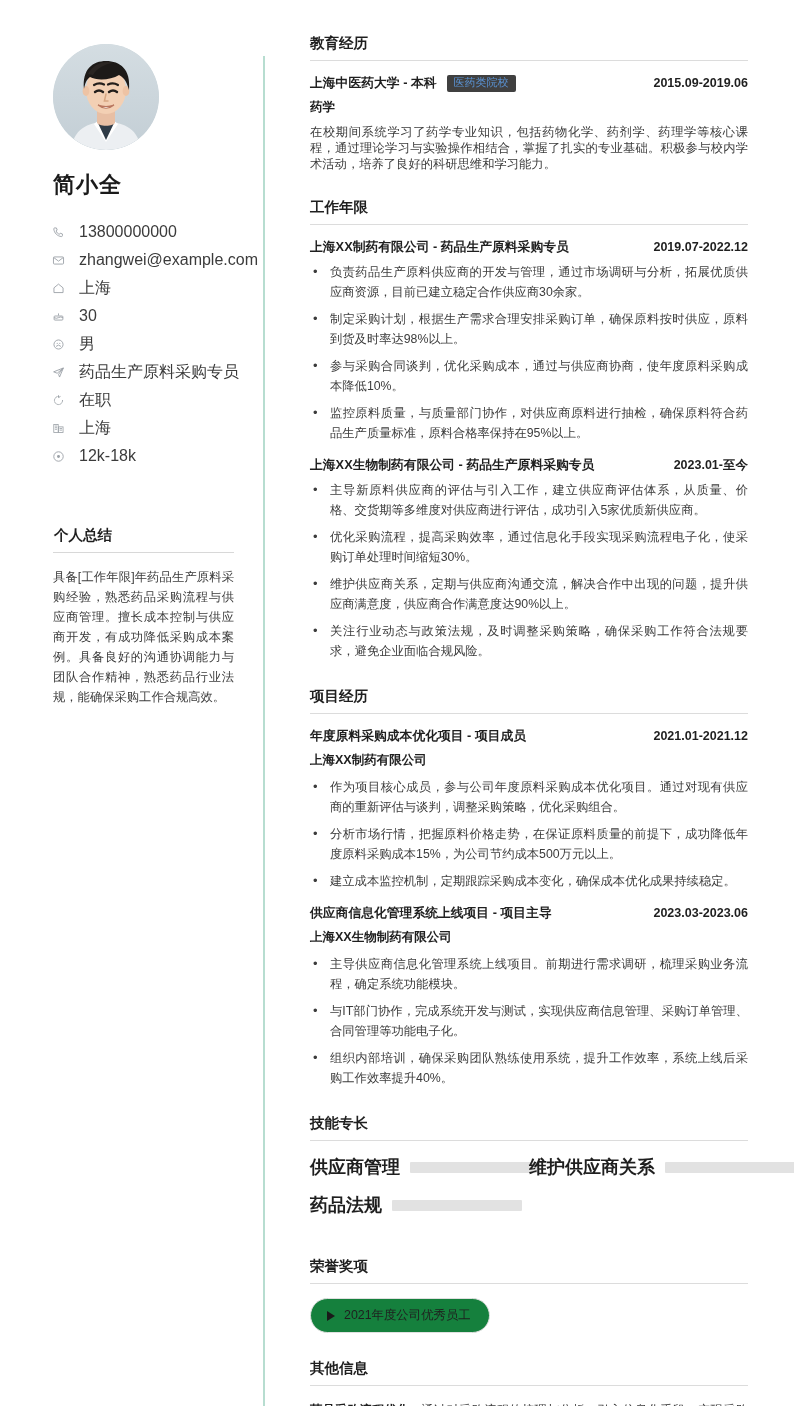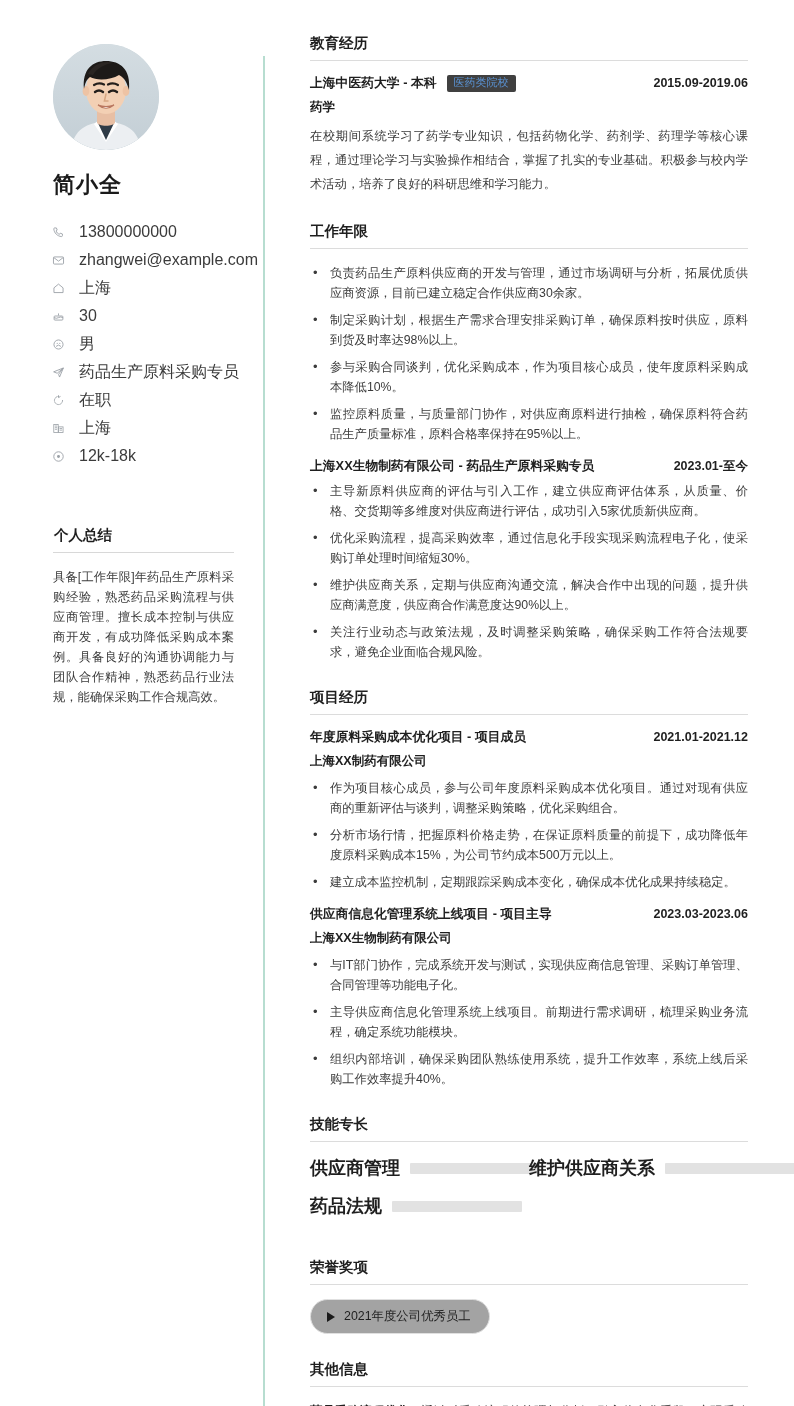--- a/index.html
+++ b/index.html
@@ -141,21 +141,21 @@
     white-space: nowrap;
   }
   .entry-sub {
     font-size: 12.5px;
     font-weight: bold;
     color: #1f1f1f;
     margin: 7px 0 8px 0;
   }
   .entry-desc {
     font-size: 12.3px;
-    line-height: 24px;
+    line-height: 16px;
     color: #3b3b3b;
     text-align: justify;
     margin: 6px 0 0 0;
   }
 
   .bullets { list-style: none; margin: 4px 0 0 0; padding: 0; }
   .bullets li {
     position: relative;
     padding-left: 20px;
     font-size: 12.3px;
@@ -210,21 +210,21 @@
   .honor-row { display: flex; flex-wrap: wrap; gap: 10px; margin-top: 6px; }
   .honor-chip {
     display: inline-flex;
     align-items: center;
     gap: 9px;
     border: 1px solid #e0e0e0;
     border-radius: 18px;
     padding: 8px 18px 8px 16px;
     font-size: 12.4px;
     color: #1f1f1f;
-    background: #a3a3a3;
+    background: #15803d;
   }
   .tri {
     width: 0; height: 0;
     border-left: 8px solid #1a1a1a;
     border-top: 5px solid transparent;
     border-bottom: 5px solid transparent;
   }
 
   
   .other-row { display: flex; align-items: flex-start; margin-top: 4px; }
@@ -400,24 +400,28 @@
         </div>
         <div class="entry-sub">药学</div>
         <p class="entry-desc">在校期间系统学习了药学专业知识，包括药物化学、药剂学、药理学等核心课程，通过理论学习与实验操作相结合，掌握了扎实的专业基础。积极参与校内学术活动，培养了良好的科研思维和学习能力。</p>
       </div>
     </section>
 
     <section class="section sec-gap">
       <h2 class="sec-title">工作年限</h2>
 
       <div class="entry">
+        <div class="entry-head">
+          <div class="entry-title">上海XX制药有限公司 - 药品生产原料采购专员</div>
+          <div class="entry-date">2019.07-2022.12</div>
+        </div>
         <ul class="bullets">
           <li>负责药品生产原料供应商的开发与管理，通过市场调研与分析，拓展优质供应商资源，目前已建立稳定合作供应商30余家。</li>
           <li>制定采购计划，根据生产需求合理安排采购订单，确保原料按时供应，原料到货及时率达98%以上。</li>
-          <li>参与采购合同谈判，优化采购成本，作为项目核心成员，使年度原料采购成本降低10%。</li>
+          <li>参与采购合同谈判，优化采购成本，通过与供应商协商，使年度原料采购成本降低10%。</li>
           <li>监控原料质量，与质量部门协作，对供应商原料进行抽检，确保原料符合药品生产质量标准，原料合格率保持在95%以上。</li>
         </ul>
       </div>
 
       <div class="entry">
         <div class="entry-head">
           <div class="entry-title">上海XX生物制药有限公司 - 药品生产原料采购专员</div>
           <div class="entry-date">2023.01-至今</div>
         </div>
         <ul class="bullets">
@@ -445,22 +449,22 @@
         </ul>
       </div>
 
       <div class="entry">
         <div class="entry-head">
           <div class="entry-title">供应商信息化管理系统上线项目 - 项目主导</div>
           <div class="entry-date">2023.03-2023.06</div>
         </div>
         <div class="entry-sub">上海XX生物制药有限公司</div>
         <ul class="bullets">
+          <li>主导供应商信息化管理系统上线项目。前期进行需求调研，梳理采购业务流程，确定系统功能模块。</li>
           <li>与IT部门协作，完成系统开发与测试，实现供应商信息管理、采购订单管理、合同管理等功能电子化。</li>
-          <li>主导供应商信息化管理系统上线项目。前期进行需求调研，梳理采购业务流程，确定系统功能模块。</li>
           <li>组织内部培训，确保采购团队熟练使用系统，提升工作效率，系统上线后采购工作效率提升40%。</li>
         </ul>
       </div>
     </section>
 
     <section class="section sec-gap">
       <h2 class="sec-title">技能专长</h2>
       <div class="skills-grid">
         <div class="skill">
           <span class="skill-label">供应商管理</span>

